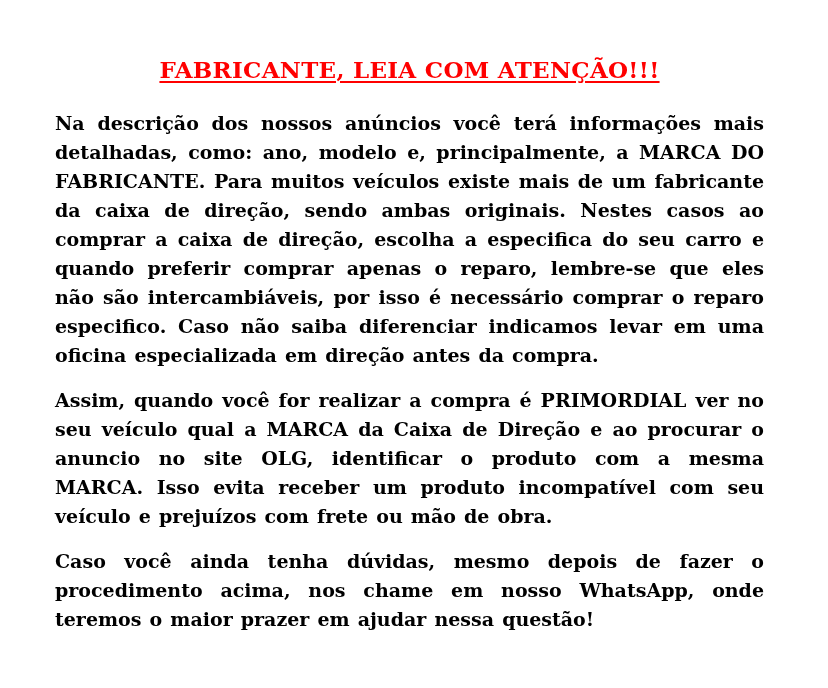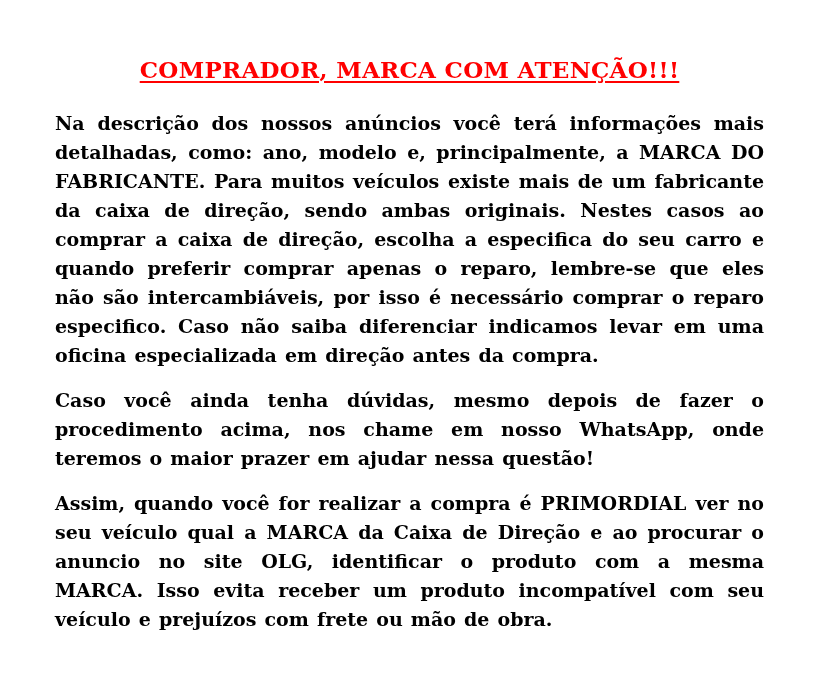--- a/index.html
+++ b/index.html
@@ -45,21 +45,21 @@
     margin: 43px 0 0 0;
     font-size: 19px;
     line-height: 25.6px;
     text-align: left;
   }
 </style>
 </head>
 <body>
 
 <div class="doc">
-  <h1 class="notice-title">COMPRADOR, MARCA COM ATENÇÃO!!!</h1>
+  <h1 class="notice-title">FABRICANTE, LEIA COM ATENÇÃO!!!</h1>
 
   <p class="body-par">Na descrição dos nossos anúncios você terá informações mais detalhadas, como: ano, modelo e, principalmente, a MARCA DO FABRICANTE. Para muitos veículos existe mais de um fabricante da caixa de direção, sendo ambas originais. Nestes casos ao comprar a caixa de direção, escolha a especifica do seu carro e quando preferir comprar apenas o reparo, lembre-se que eles não são intercambiáveis, por isso é necessário comprar o reparo especifico. Caso não saiba diferenciar indicamos levar em uma oficina especializada em direção antes da compra.</p>
 
+  <p class="body-par">Assim, quando você for realizar a compra é PRIMORDIAL ver no seu veículo qual a MARCA da Caixa de Direção e ao procurar o anuncio no site OLG, identificar o produto com a mesma MARCA. Isso evita receber um produto incompatível com seu veículo e prejuízos com frete ou mão de obra.</p>
+
   <p class="body-par">Caso você ainda tenha dúvidas, mesmo depois de fazer o procedimento acima, nos chame em nosso WhatsApp, onde teremos o maior prazer em ajudar nessa questão!</p>
-
-  <p class="body-par">Assim, quando você for realizar a compra é PRIMORDIAL ver no seu veículo qual a MARCA da Caixa de Direção e ao procurar o anuncio no site OLG, identificar o produto com a mesma MARCA. Isso evita receber um produto incompatível com seu veículo e prejuízos com frete ou mão de obra.</p>
 
 </div>
 
 </body></html>

